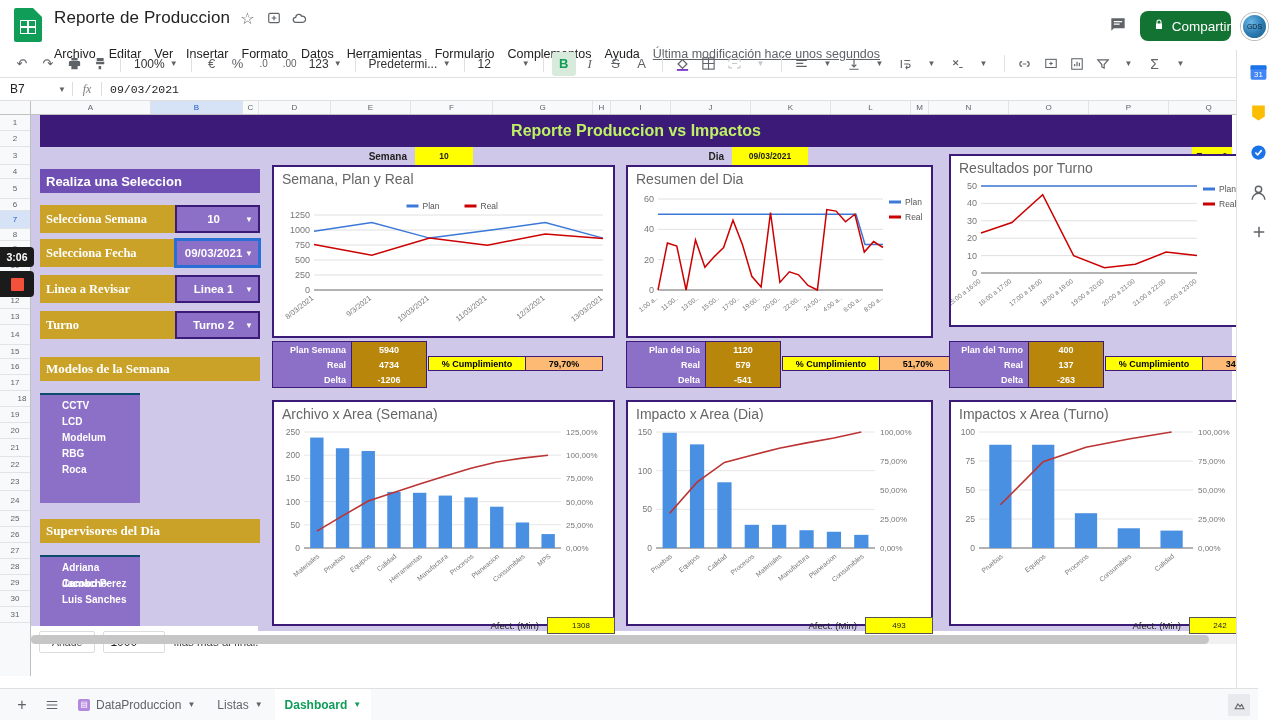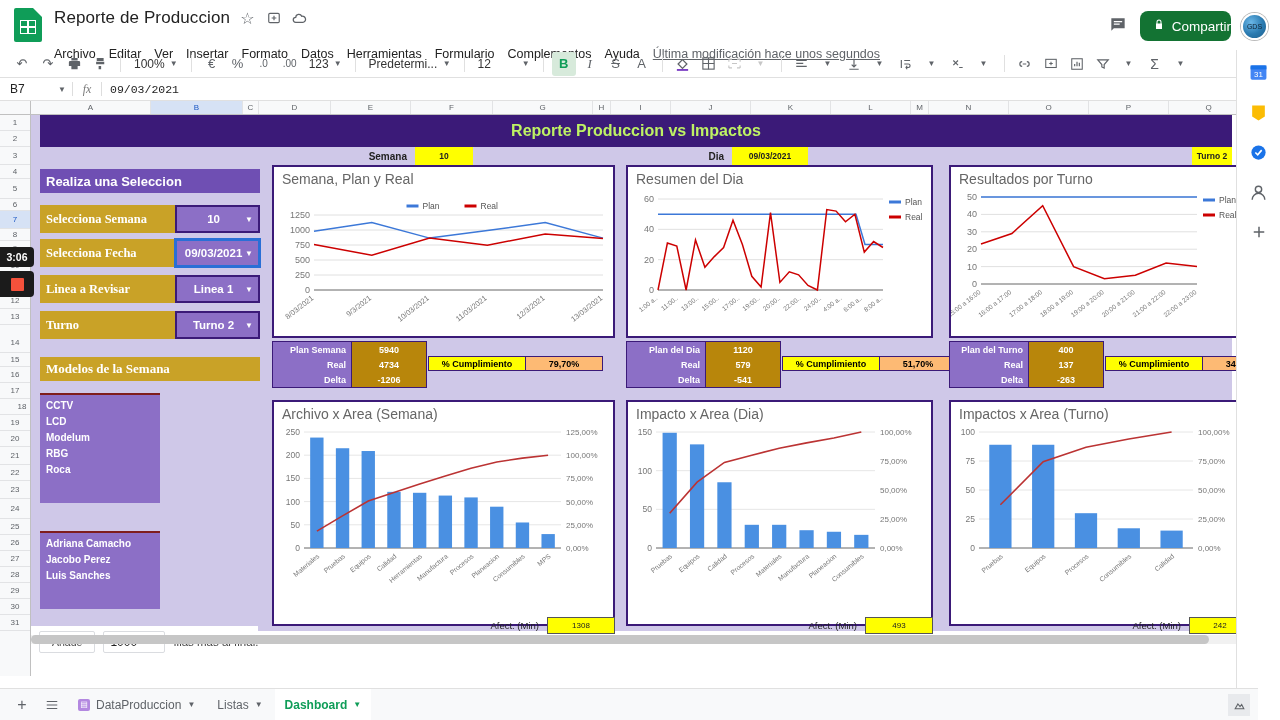--- a/index.html
+++ b/index.html
@@ -72,21 +72,21 @@
   .sp-row{height:16px;}
   .sp-pair{display:flex;height:28px;margin-top:2px;}
   .sp-lab{flex:1;background:#c9a227;color:#fff;font-weight:bold;font-size:12.5px;display:flex;align-items:center;
     padding-left:6px;font-family:"Liberation Serif",serif;}
   .sp-drop{width:85px;background:#8c6fc6;border:2px solid #3b1a78;display:flex;align-items:center;
     justify-content:space-between;padding:0 5px;color:#fff;font-weight:bold;font-size:11.5px;cursor:pointer;}
   .sp-drop.active{border:2px solid #2a6fd6;background:#8c6fc6;box-shadow:0 0 0 1px #2a6fd6;}
   .sp-drop .dc{font-size:8px;}
   .sp-band{height:24px;background:#c9a227;color:#fff;font-weight:bold;font-size:13px;display:flex;align-items:center;
     padding-left:6px;font-family:"Liberation Serif",serif;}
-  .sp-list{background:#8c6fc6;width:120px;padding:3px 0 0 6px;border-top:2px solid #7f1d1d;}
+  .sp-list{background:#8c6fc6;width:100px;padding:3px 0 0 22px;border-top:2px solid #0c4a6e;}
   .sp-list div{color:#fff;font-size:10px;font-weight:bold;height:16px;line-height:16px;}
 
   .card{position:absolute;background:#fff;border:2px solid #3b1a78;}
   .card .ctitle{font-size:14px;color:#666;padding:4px 0 0 8px;}
   .chartsvg{display:block;}
 
   .mtable{position:absolute;display:flex;font-size:9px;font-weight:bold;}
   .mt-left{border:1.5px solid #3b1a78;}
   .mt-row{display:flex;height:15px;}
   .mt-k{background:#8c6fc6;color:#fff;display:flex;align-items:center;justify-content:flex-end;padding-right:5px;width:78px;}
@@ -352,21 +352,21 @@
         <div class="rowcell" style="height: 14px;">4</div>
         <div class="rowcell" style="height: 20px;">5</div>
         <div class="rowcell" style="height: 12px;">6</div>
         <div class="rowcell act" style="height: 18px;">7</div>
         <div class="rowcell" style="height: 12px;">8</div>
         <div class="rowcell" style="height: 16px;">9</div>
         <div class="rowcell" style="height: 18px;">10</div>
         <div class="rowcell" style="height: 18px;">11</div>
         <div class="rowcell" style="height: 16px;">12</div>
         <div class="rowcell" style="height: 16px;">13</div>
-        <div class="rowcell" style="height: 20px; margin-top: 8px;">14</div>
+        <div class="rowcell" style="height: 20px;">14</div>
         <div class="rowcell" style="height: 14px;">15</div>
         <div class="rowcell" style="height: 16px;">16</div>
         <div class="rowcell" style="height: 16px;">17</div>
         <div class="rowcell" style="height: 16px; padding-left: 14px;">18</div>
         <div class="rowcell" style="height: 16px;">19</div>
         <div class="rowcell" style="height: 16px;">20</div>
         <div class="rowcell" style="height: 18px;">21</div>
         <div class="rowcell" style="height: 16px;">22</div>
         <div class="rowcell" style="height: 18px;">23</div>
         <div class="rowcell" style="height: 20px;">24</div>
@@ -436,20 +436,21 @@
         <div class="sp-row" style="height:12px"></div>
         <div class="sp-list" style="height:110px" id="models-list">
             <div>CCTV</div>
             <div>LCD</div>
             <div>Modelum</div>
             <div>RBG</div>
             <div>Roca</div>
           </div>
 
         <div class="sp-row" style="height:16px"></div>
+        <div class="sp-band">Supervisores del Dia</div>
         <div class="sp-row" style="height:12px"></div>
         <div class="sp-list" style="height:78px" id="supervisors-list">
             <div>Adriana Camacho</div>
             <div>Jacobo Perez</div>
             <div>Luis Sanches</div>
           </div>
       </div>
 
       <div class="card" style="left:241px;top:50px;width:343px;height:173px;">
         <div class="ctitle">Semana, Plan y Real</div>
@@ -504,21 +505,21 @@
             <text x="193.63636363636365" y="112" font-size="6.5" fill="#777" text-anchor="end" font-family="Liberation Sans, sans-serif" transform="rotate(-38,193.63636363636365,112)">24:00..</text>
             <text x="214.0909090909091" y="112" font-size="6.5" fill="#777" text-anchor="end" font-family="Liberation Sans, sans-serif" transform="rotate(-38,214.0909090909091,112)">4:00 a..</text>
             <text x="234.54545454545453" y="112" font-size="6.5" fill="#777" text-anchor="end" font-family="Liberation Sans, sans-serif" transform="rotate(-38,234.54545454545453,112)">6:00 a..</text>
             <text x="255" y="112" font-size="6.5" fill="#777" text-anchor="end" font-family="Liberation Sans, sans-serif" transform="rotate(-38,255,112)">8:00 a..</text>
             <line x1="261" y1="15" x2="273" y2="15" stroke="#3c78d8" stroke-width="3"></line>
             <text x="277" y="18" font-size="8.5" fill="#555" text-anchor="start" font-family="Liberation Sans, sans-serif">Plan</text>
             <line x1="261" y1="30" x2="273" y2="30" stroke="#cc0000" stroke-width="3"></line>
             <text x="277" y="33" font-size="8.5" fill="#555" text-anchor="start" font-family="Liberation Sans, sans-serif">Real</text>
           </svg>
       </div>
-      <div class="card" style="left:918px;top:50px;width:302px;height:173px;">
+      <div class="card" style="left:918px;top:39px;width:302px;height:173px;">
         <div class="ctitle">Resultados por Turno</div>
         <svg class="chartsvg" id="c2" width="298" height="145">
             <line x1="30" y1="97" x2="246" y2="97" stroke="#666" stroke-width="1"></line>
             <text x="26" y="100" font-size="9" fill="#777" text-anchor="end" font-family="Liberation Sans, sans-serif">0</text>
             <line x1="30" y1="79.6" x2="246" y2="79.6" stroke="#e0e0e0" stroke-width="1"></line>
             <text x="26" y="82.6" font-size="9" fill="#777" text-anchor="end" font-family="Liberation Sans, sans-serif">10</text>
             <line x1="30" y1="62.199999999999996" x2="246" y2="62.199999999999996" stroke="#e0e0e0" stroke-width="1"></line>
             <text x="26" y="65.19999999999999" font-size="9" fill="#777" text-anchor="end" font-family="Liberation Sans, sans-serif">20</text>
             <line x1="30" y1="44.800000000000004" x2="246" y2="44.800000000000004" stroke="#e0e0e0" stroke-width="1"></line>
             <text x="26" y="47.800000000000004" font-size="9" fill="#777" text-anchor="end" font-family="Liberation Sans, sans-serif">30</text>

